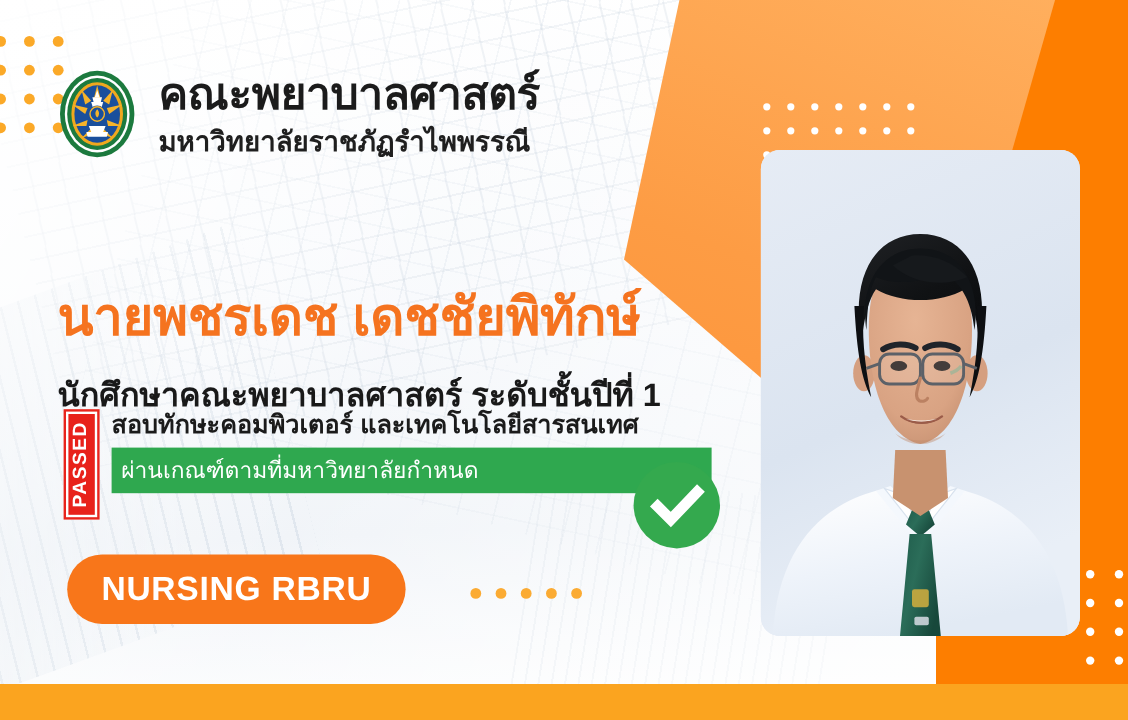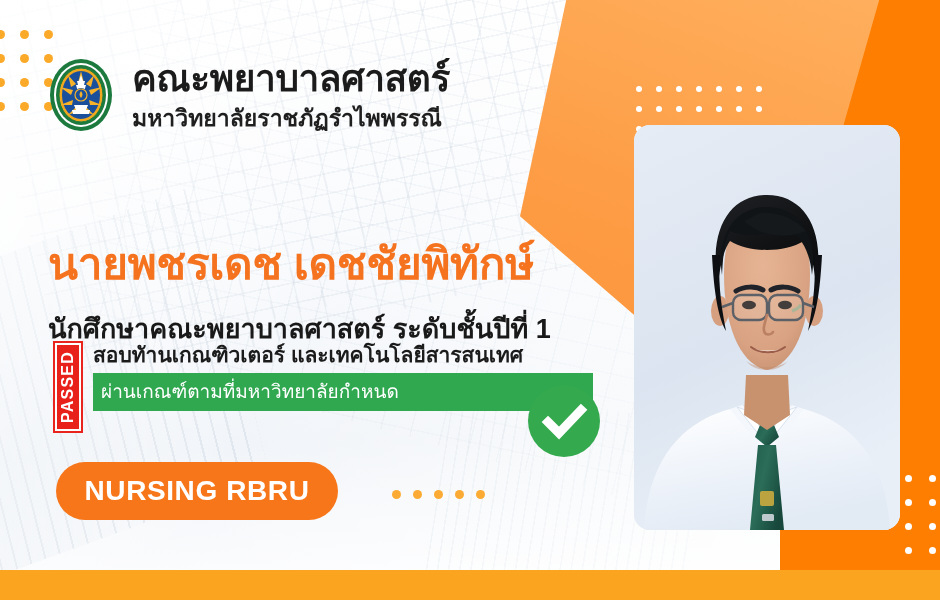--- a/index.html
+++ b/index.html
@@ -408,21 +408,21 @@
   <div class="honoree">นายพชรเดช เดชชัยพิทักษ์</div>
   <div class="role">นักศึกษาคณะพยาบาลศาสตร์ ระดับชั้นปีที่ 1</div>
 
   <div class="cert">
     <div class="passed-stamp">
       <div class="passed-inner">
         <span>PASSED</span>
       </div>
     </div>
     <div class="cert-lines">
-      <div class="cert-thai">สอบทัานเกณฑิวเตอร์ และเทคโนโลยีสารสนเทศ</div>
+      <div class="cert-thai">สอบทักษะคอมพิวเตอร์ และเทคโนโลยีสารสนเทศ</div>
       <div class="cert-bar">ผ่านเกณฑ์ตามที่มหาวิทยาลัยกำหนด</div>
     </div>
   </div>
 
   <div class="check-badge">
     <svg viewBox="0 0 72 72" width="72" height="72" aria-hidden="true">
       <path d="M20 37 L31 48 L53 25" fill="none" stroke="#ffffff" stroke-width="9" stroke-linecap="square" stroke-linejoin="miter"></path>
     </svg>
   </div>
 

